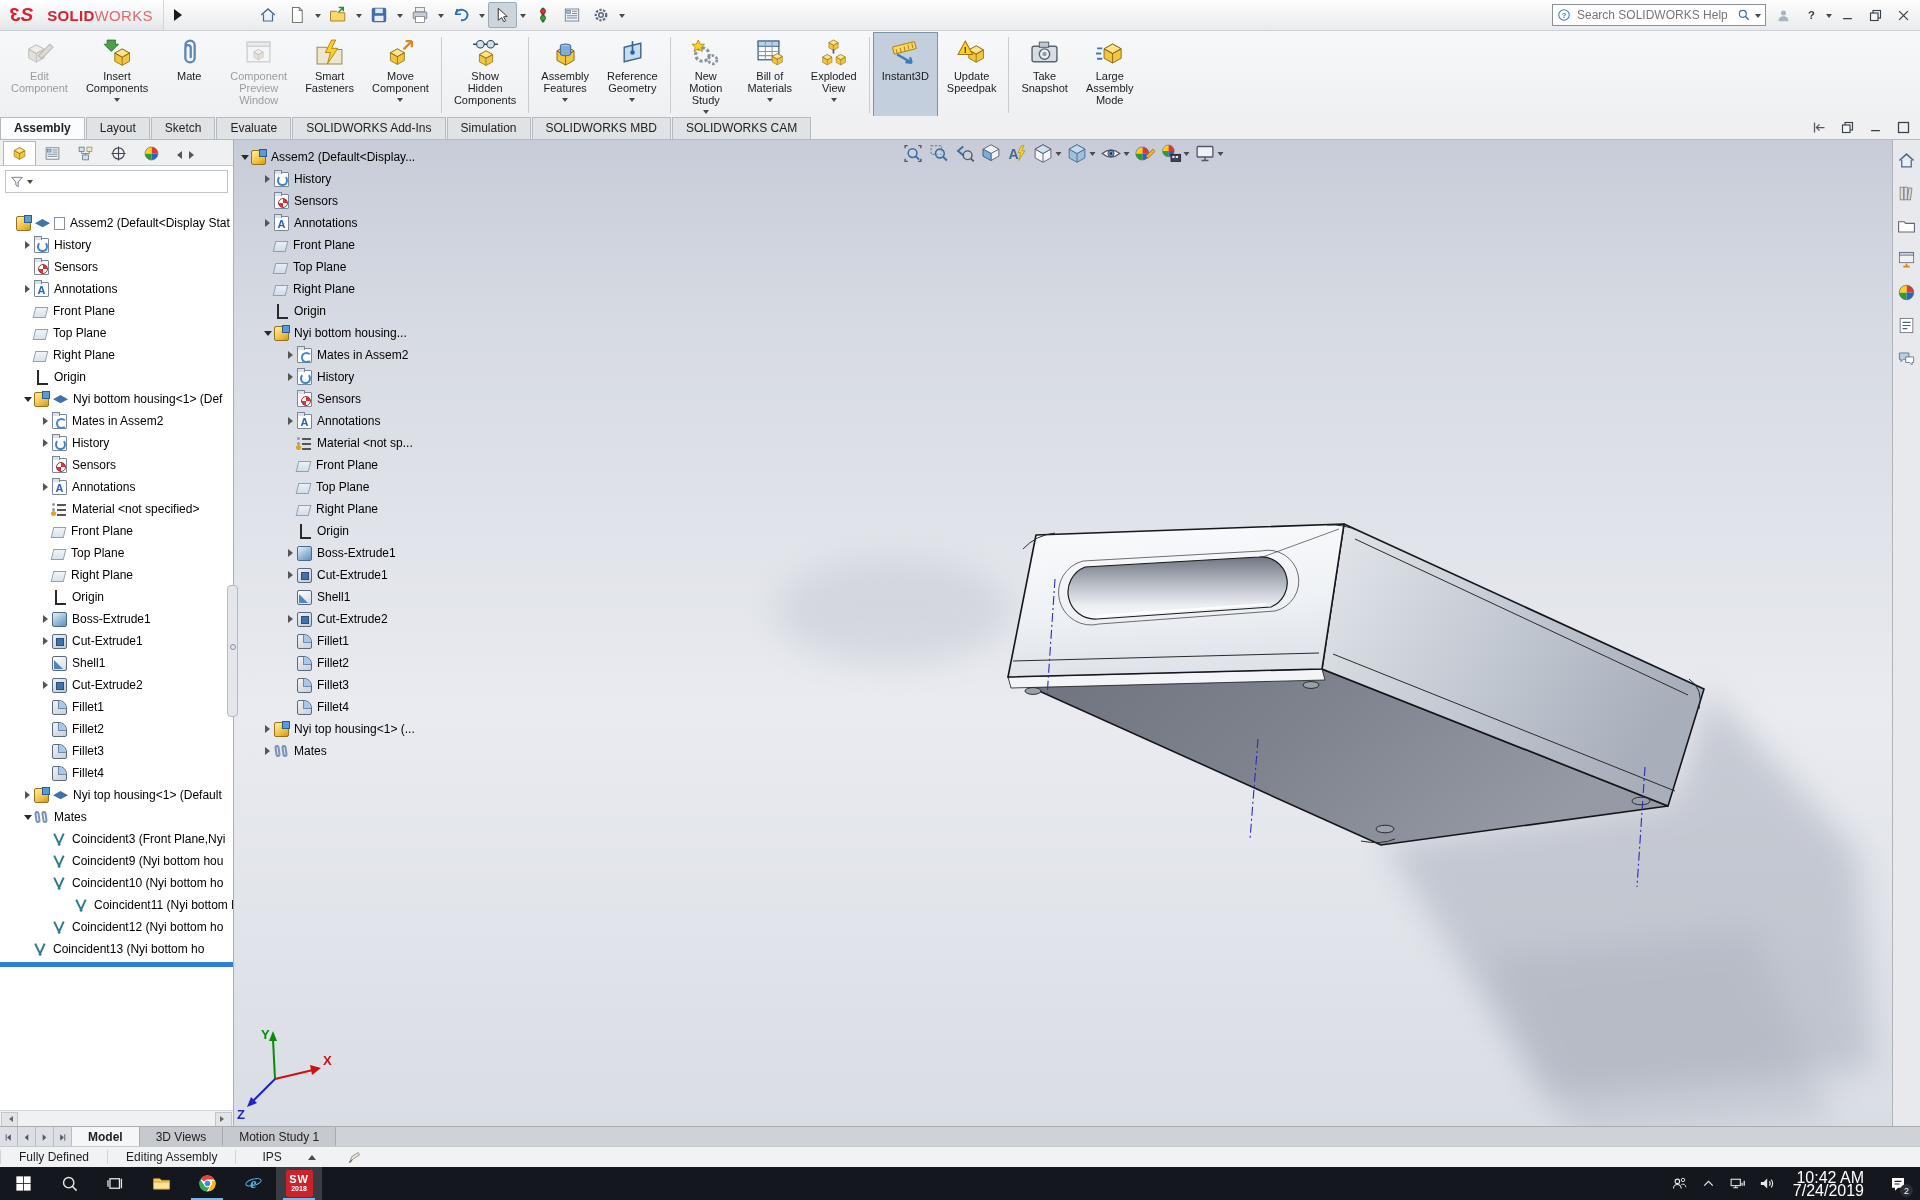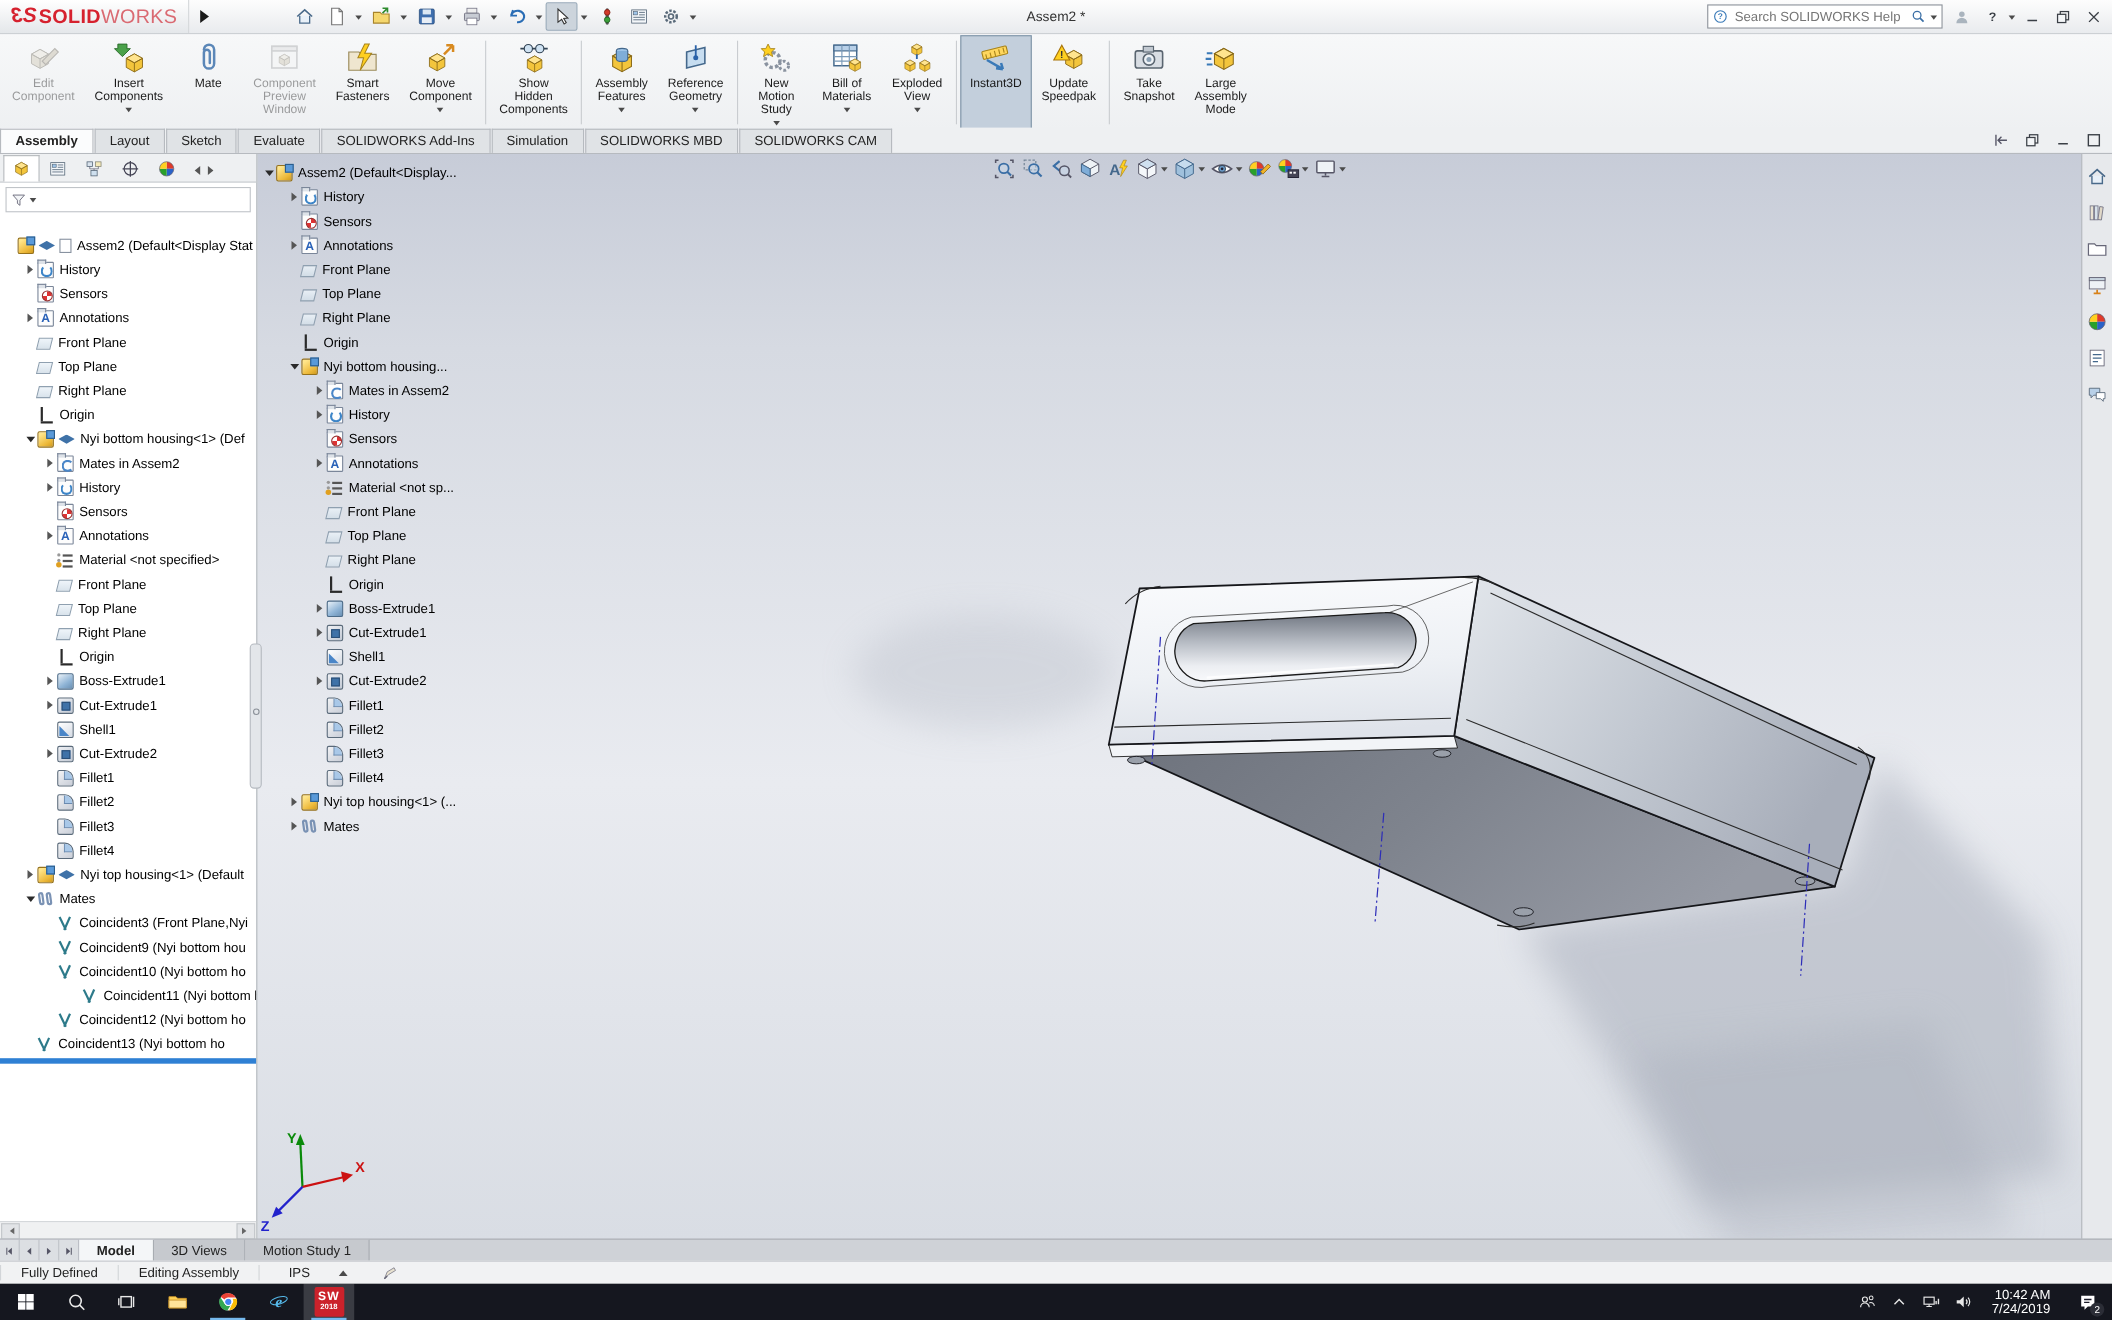--- a/index.html
+++ b/index.html
@@ -8,21 +8,21 @@
        -webkit-font-smoothing:antialiased}
   svg{display:block}
   
   #titlebar{position:absolute;left:0;top:0;right:0;height:30px;
     background:linear-gradient(#fdfdfd,#e9ebee);border-bottom:1px solid #ccd0d4;
     display:flex;align-items:center;z-index:40}
   .logo{display:flex;align-items:center;height:100%;padding:0 10px;
     background:linear-gradient(#ffffff,#e4e7ea);border-right:1px solid #d4d7da;gap:2px}
   .dsmark{color:#d6212e;font-weight:bold;font-style:italic;font-size:19px}
   .dsmark .flip{display:inline-block;transform:scaleX(-1)}
-  .brand{font-size:18px;letter-spacing:.3px;margin-left:0}
+  .brand{font-size:15px;letter-spacing:.3px;margin-left:12px}
   .brand .solid{color:#d6212e;font-weight:bold}
   .brand .works{color:#da6a72;font-weight:normal}
   .flyout{width:0;height:0;border-left:8px solid #1a1a1a;border-top:6px solid transparent;
     border-bottom:6px solid transparent;margin:0 12px 0 10px}
   #qat{display:flex;align-items:center;margin-left:60px}
   .qbtn{width:27px;height:24px;display:flex;align-items:center;justify-content:center;border:1px solid transparent;border-radius:2px}
   .qbtn svg{width:18px;height:18px}
   .qbtn.pressed{background:#ccd4dc;border-color:#9aabba}
   .qcaret{padding:0 3px;display:flex;align-items:center}
   .caret{width:0;height:0;border:3.5px solid transparent;border-top:4.5px solid #4a4a4a;margin-top:4px}
@@ -169,21 +169,21 @@
   .tapp.running::after{content:"";position:absolute;bottom:0;left:7px;right:7px;height:2px;background:#76b9ed}
   .tapp.active{background:rgba(255,255,255,.16)}
   .swtile{width:27px;height:27px;background:#cb222b;border-radius:2px;color:#fff;display:flex;
     flex-direction:column;align-items:center;justify-content:center;font-weight:bold}
   .swtile .swl{font-size:11px;line-height:11px;letter-spacing:1px}
   .swtile .swy{font-size:7px;line-height:8px}
   #tray{margin-left:auto;display:flex;align-items:center}
   .trbtn{width:29px;height:33px;display:flex;align-items:center;justify-content:center}
   .trbtn svg{width:17px;height:17px}
   #clock{display:flex;flex-direction:column;align-items:flex-end;justify-content:center;
-    color:#fff;font-size:12px;line-height:13px;padding:0 12px}
+    color:#fff;font-size:16px;line-height:13px;padding:0 12px}
   #notif{width:44px;height:33px;position:relative;display:flex;align-items:center;justify-content:center}
   #notif svg{width:18px;height:18px}
   #notifbadge{position:absolute;right:7px;bottom:3px;width:13px;height:13px;border-radius:50%;
     background:#2b2d36;color:#fff;font-size:9px;display:flex;align-items:center;justify-content:center}
 </style>
 </head>
 <body>
 
 <svg width="0" height="0" style="position:absolute">
 <defs>
@@ -602,21 +602,20 @@
       </span>
       <span class="qbtn">
         <svg>
           <use href="#sym-options-gear"></use>
         </svg>
       </span>
       <span class="qcaret">
         <span class="caret"></span>
       </span>
     </div>
-  <div id="wtitle">Assem2 *</div>
   <div class="searchbox">
     <svg>
         <use href="#sym-qmark-circle"></use>
       </svg>
     <input type="text" placeholder="Search SOLIDWORKS Help" style="">
     <svg>
         <use href="#sym-magnifier"></use>
       </svg>
     <span class="caret"></span>
   </div>

